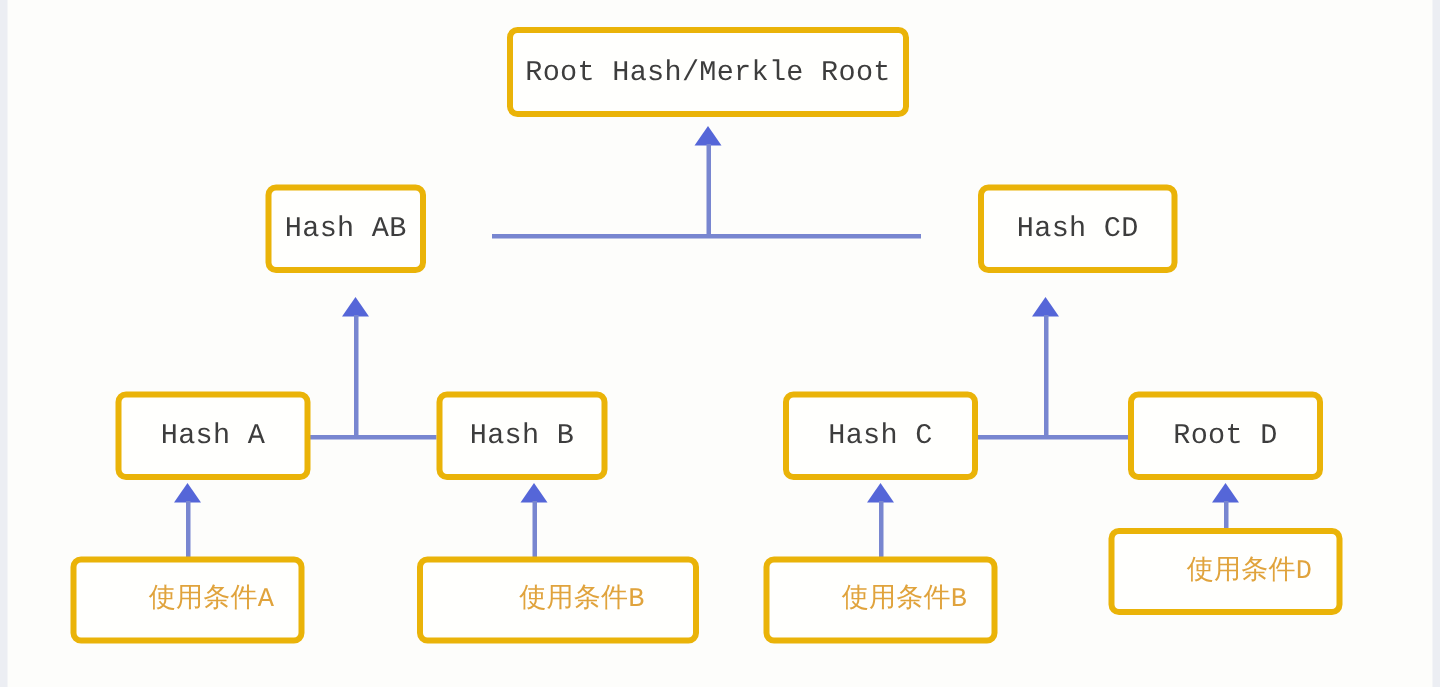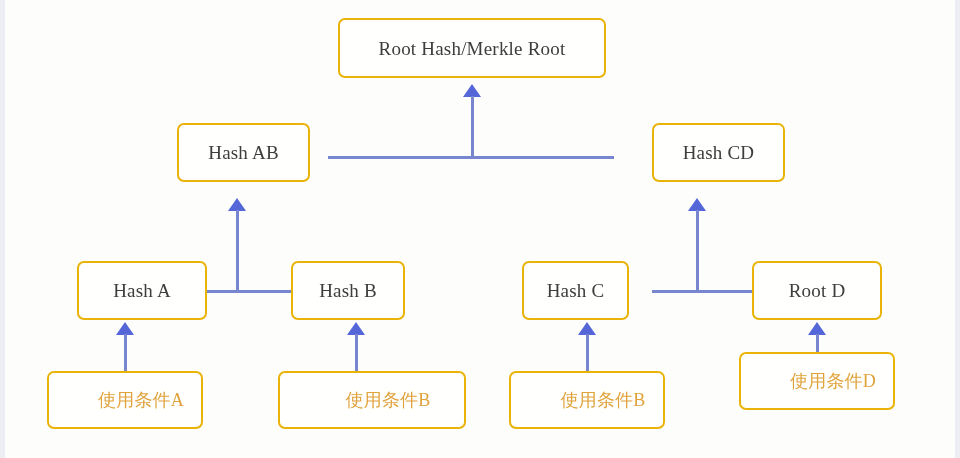--- a/index.html
+++ b/index.html
@@ -27,28 +27,28 @@
     height: 458px;
     background: #eceef3;
   }
   .edge-strip.left  { left: 0; }
   .edge-strip.right { right: 0; }
 
   .node {
     position: absolute;
     box-sizing: border-box;
     background: #fffffd;
-    border: 2px solid #eab308;
+    border: 4px solid #eab308;
     border-radius: 7px;
     display: flex;
     align-items: center;
     justify-content: center;
     color: #3d3d3d;
     font-size: 19px;
-    font-family: Liberation Serif, serif;
+    font-family: Liberation Mono, monospace;
     letter-spacing: 0.2px;
     white-space: nowrap;
   }
   .node.leaf-cond {
     color: #e0a33c;
     font-size: 18px;
     padding-left: 32px;
   }
   .node .node-label {
     line-height: 1;
@@ -84,21 +84,21 @@
 
   <div class="node" style="left:338px; top:18px; width:268px; height:60px;">
     <span class="node-label">Root Hash/Merkle Root</span>
   </div>
 
   <div class="arrowhead" style="left:463px; top:84px;"></div>
   <div class="vline" style="left:470.5px; top:96px; height:62px;"></div>
 
   <div class="hline" style="left:328px; top:156px; width:286px;"></div>
 
-  <div class="node" style="left:177px; top:123px; width:133px; height:59px;text-align:right;">
+  <div class="node" style="left:177px; top:123px; width:107px; height:59px;text-align:right;">
     <span class="node-label">Hash AB</span>
   </div>
 
   <div class="node" style="left:628px; top:123px; width:133px; height:59px;margin-left:24px;">
     <span class="node-label">Hash CD</span>
   </div>
 
   <div class="arrowhead" style="left:228px; top:198px;"></div>
   <div class="vline" style="left:235.5px; top:210px; height:82px;"></div>
   <div class="hline" style="left:190px; top:290px; width:101px;"></div>
@@ -108,21 +108,21 @@
   <div class="hline" style="left:652px; top:290px; width:100px;"></div>
 
   <div class="node" style="left:60px; top:261px; width:130px; height:59px;margin-left:17px;">
     <span class="node-label">Hash A</span>
   </div>
 
   <div class="node" style="left:291px; top:261px; width:114px; height:59px;">
     <span class="node-label">Hash B</span>
   </div>
 
-  <div class="node" style="left:522px; top:261px; width:107px; height:59px;">
+  <div class="node" style="left:522px; top:261px; width:130px; height:59px;">
     <span class="node-label">Hash C</span>
   </div>
 
   <div class="node" style="left:752px; top:261px; width:130px; height:59px;">
     <span class="node-label">Root D</span>
   </div>
 
   <div class="arrowhead" style="left:116px; top:322px;"></div>
   <div class="vline" style="left:123.5px; top:334px; height:38px;"></div>
 

